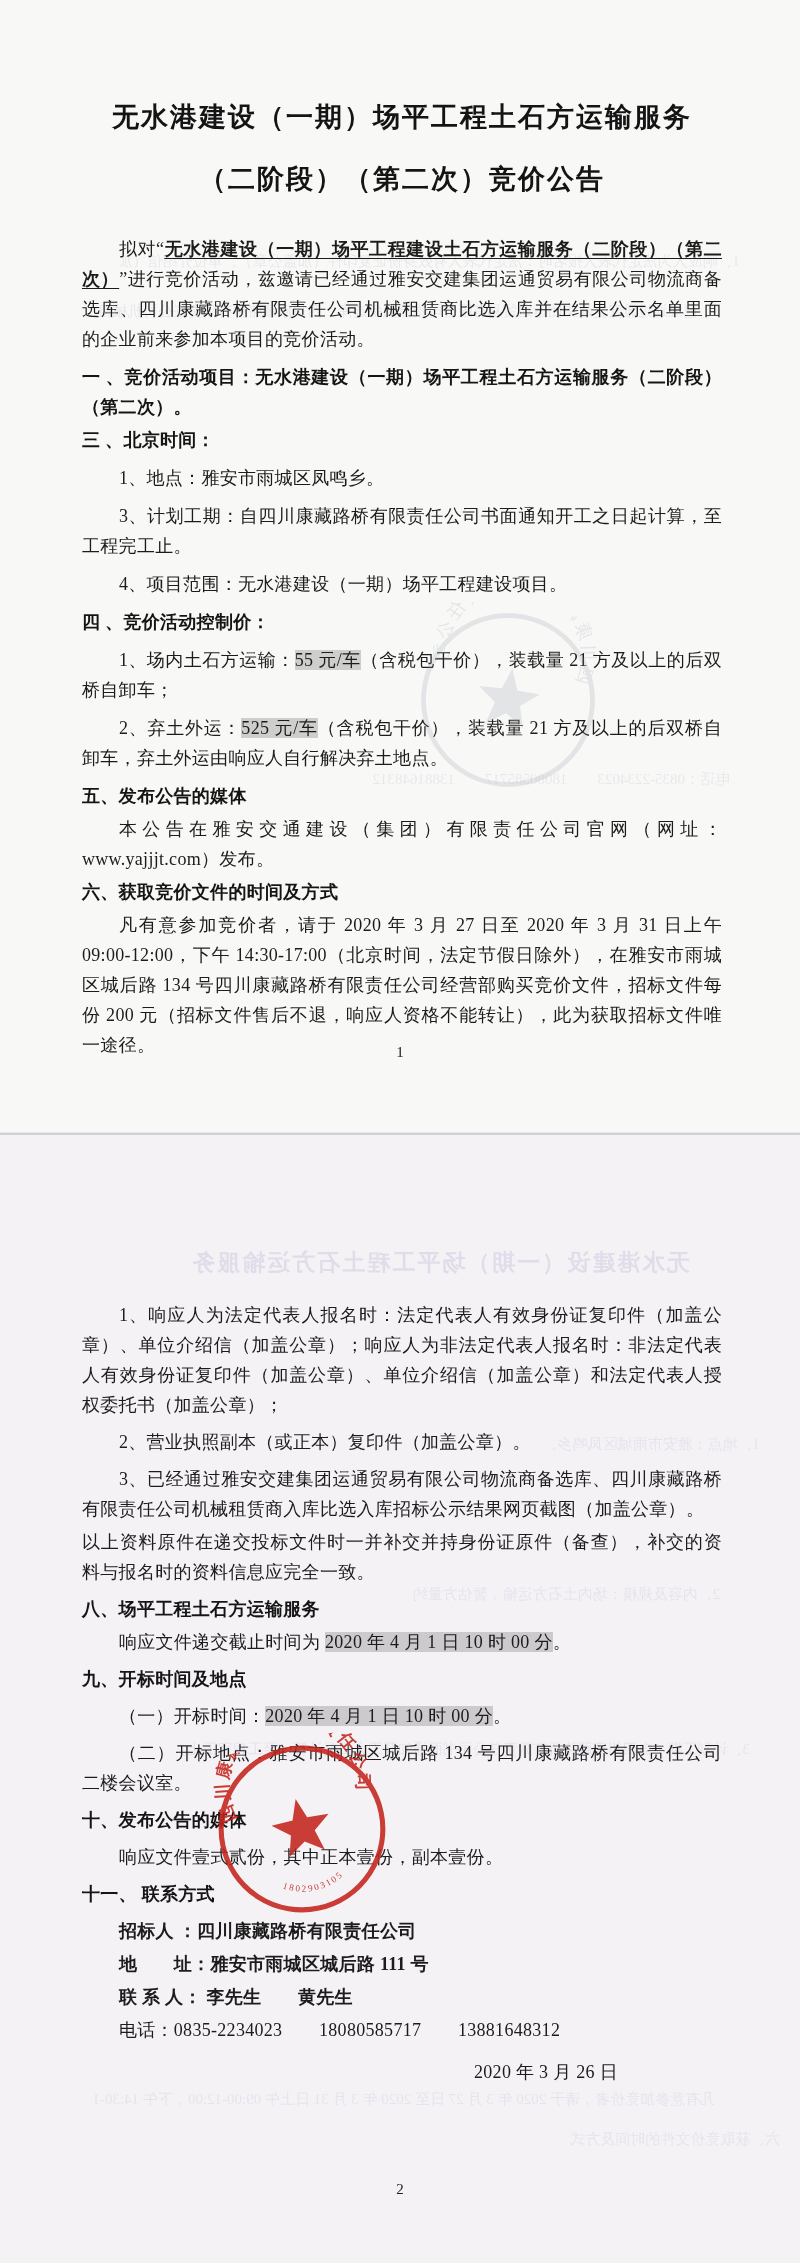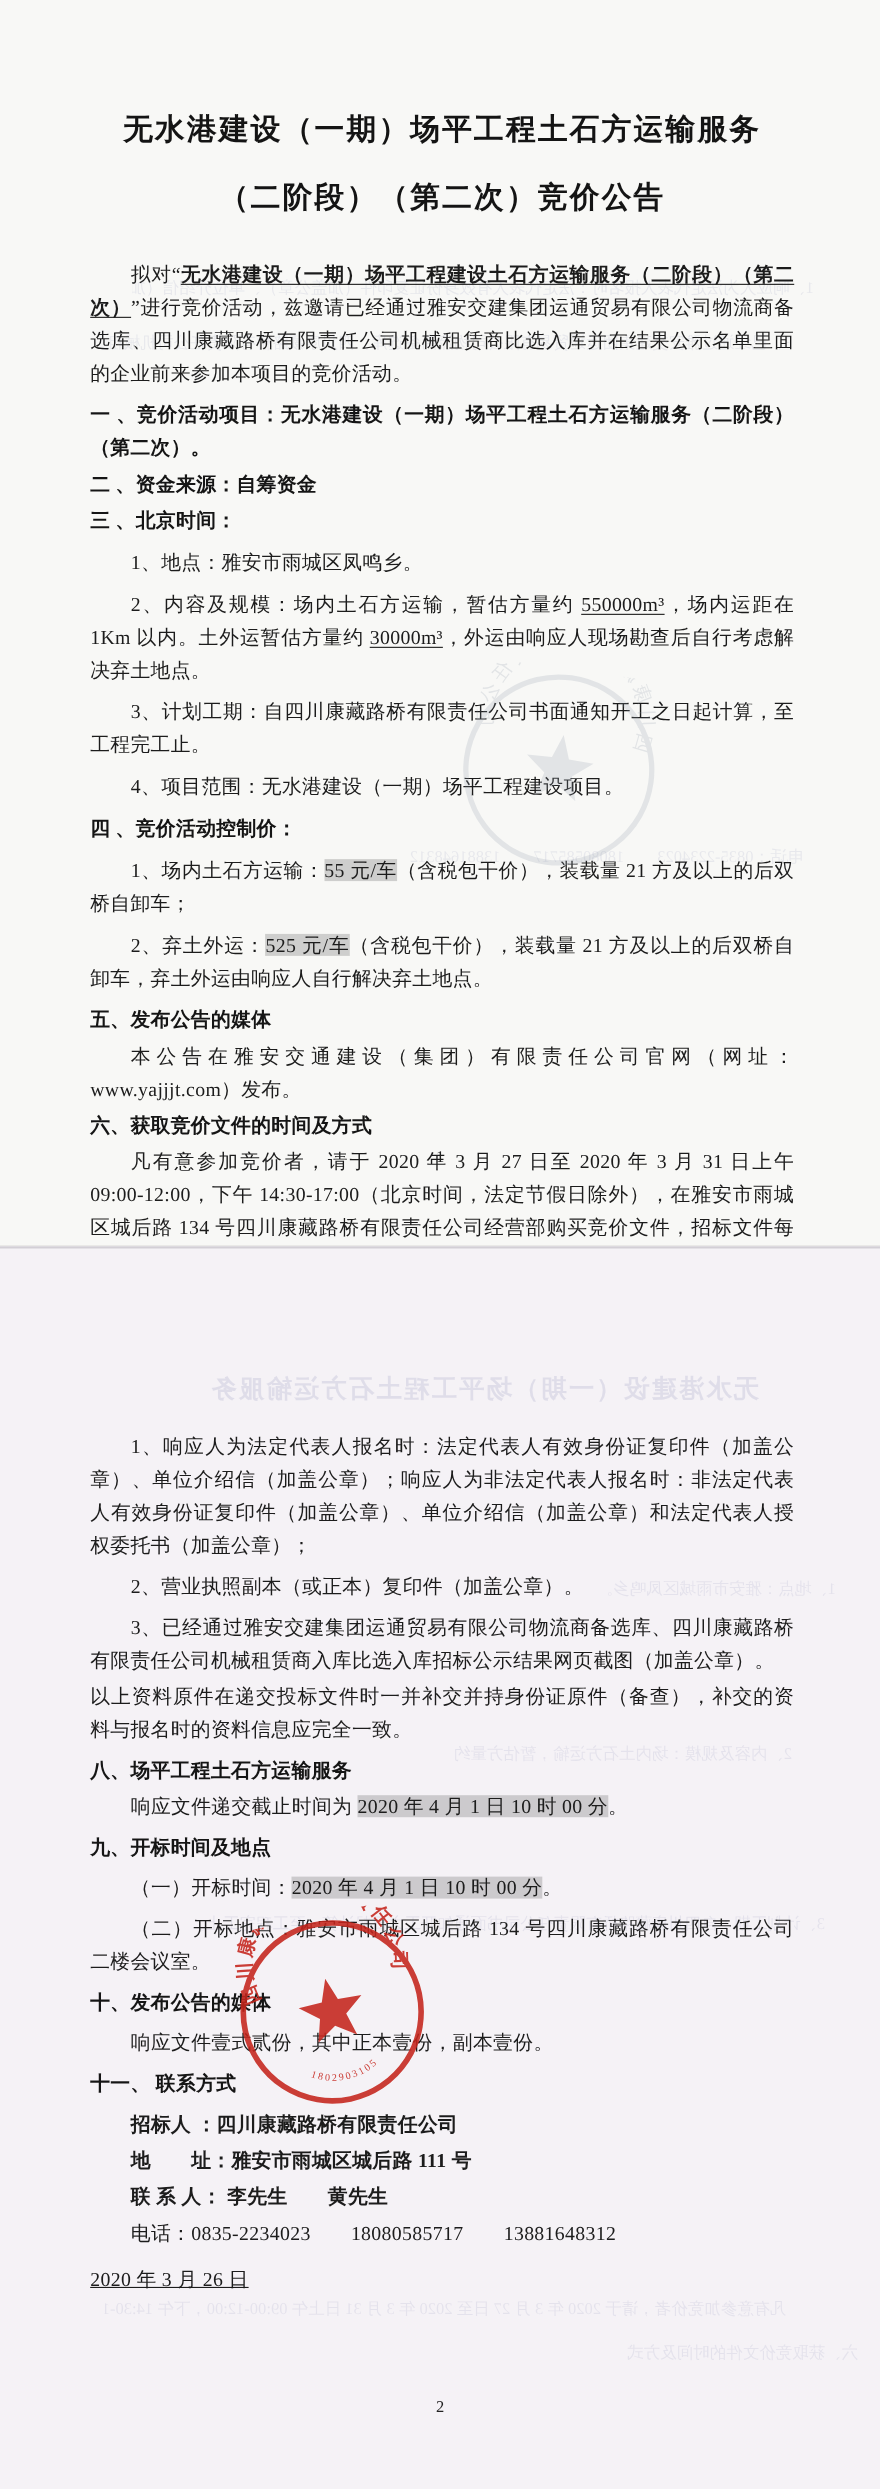--- a/index.html
+++ b/index.html
@@ -11,21 +11,21 @@
   .p1c{top:86px;}
   .p2c{top:158px;}
   .doc-title{font-size:27px;font-weight:bold;text-align:center;line-height:62px;letter-spacing:2px;color:#141414;}
   .title-gap{height:16px;}
   .para{font-size:18px;line-height:30px;text-align:justify;margin-top:8px;letter-spacing:.3px;}
   .para.tight{margin-top:3px;}
   .para.g2{margin-top:7px;}
   .para.h{font-weight:bold;color:#151515;}
   .para.hc{font-weight:bold;}
   .para.ind{text-indent:2.05em;}
-  .para.date{padding-right:104px;margin-top:12px;text-decoration:underline;}
+  .para.date{text-align:right;padding-right:104px;margin-top:12px;}
   .b{font-weight:bold;}
   .u{text-decoration:underline;text-underline-offset:3px;}
   .hl{background:rgba(118,118,118,.32);}
   .page-number{position:absolute;left:0;width:100%;text-align:center;font-size:15px;color:#222;}
   .pn1{top:1044px;}
   .pn2{top:1046px;}
   .stamp{position:absolute;pointer-events:none;}
   .stamp-red{left:214px;top:606px;width:176px;height:176px;transform:rotate(-12deg);opacity:.88;}
   .stamp-ghost{left:416px;top:608px;width:184px;height:184px;transform:rotate(8deg) scaleX(-1);opacity:.20;}
   .bleed{position:absolute;transform:scaleX(-1);opacity:.09;color:#4a5190;filter:blur(.6px);
@@ -41,24 +41,22 @@
   <div class="bleed" style="top:302px;left:100px;">3、已经通过雅安交建集团运通贸易有限公司物流商备选库、四川康藏路桥有限责任公司机械租赁商入库比选入库招标公示结果网页截图（加盖公章）。</div>
   <div class="bleed" style="top:770px;left:110px;">电话：0835-2234023　　18080585717　　13881648312</div>
 
   <div class="content p1c">
     <div class="doc-title">无水港建设（一期）场平工程土石方运输服务</div>
     <div class="doc-title">（二阶段）（第二次）竞价公告</div>
     <div class="title-gap"></div>
     <div>
         <div class="para ind"><span>拟对“</span><span class="b u">无水港建设（一期）场平工程建设土石方运输服务（二阶段）（第二次）</span><span>”进行竞价活动，兹邀请已经通过雅安交建集团运通贸易有限公司物流商备选库、四川康藏路桥有限责任公司机械租赁商比选入库并在结果公示名单里面的企业前来参加本项目的竞价活动。</span></div>
         <div class="para h"><span>一 、竞价活动项目：无水港建设（一期）场平工程土石方运输服务（二阶段）（第二次）。</span></div>
-        <div class="para h tight"><span>二 、资金来源：自筹资金</span></div>
         <div class="para h tight"><span>三 、北京时间：</span></div>
         <div class="para ind"><span>1、地点：雅安市雨城区凤鸣乡。</span></div>
-        <div class="para ind"><span>2、内容及规模：场内土石方运输，暂估方量约 </span><span class="u">550000m³</span><span>，场内运距在 1Km 以内。土外运暂估方量约 </span><span class="u">30000m³</span><span>，外运由响应人现场勘查后自行考虑解决弃土地点。</span></div>
         <div class="para ind"><span>3、计划工期：自四川康藏路桥有限责任公司书面通知开工之日起计算，至工程完工止。</span></div>
         <div class="para ind"><span>4、项目范围：无水港建设（一期）场平工程建设项目。</span></div>
         <div class="para h"><span>四 、竞价活动控制价：</span></div>
         <div class="para ind"><span>1、场内土石方运输：</span><span class="hl">55 元/车</span><span>（含税包干价），装载量 21 方及以上的后双桥自卸车；</span></div>
         <div class="para ind"><span>2、弃土外运：</span><span class="hl">525 元/车</span><span>（含税包干价），装载量 21 方及以上的后双桥自卸车，弃土外运由响应人自行解决弃土地点。</span></div>
         <div class="para h"><span>五、发布公告的媒体</span></div>
         <div class="para ind tight"><span>本公告在雅安交通建设（集团）有限责任公司官网（网址：www.yajjjt.com）发布。</span></div>
         <div class="para h tight"><span>六、获取竞价文件的时间及方式</span></div>
         <div class="para ind tight"><span>凡有意参加竞价者，请于 2020 年 3 月 27 日至 2020 年 3 月 31 日上午 09:00-12:00，下午 14:30-17:00（北京时间，法定节假日除外），在雅安市雨城区城后路 134 号四川康藏路桥有限责任公司经营部购买竞价文件，招标文件每份 200 元（招标文件售后不退，响应人资格不能转让），此为获取招标文件唯一途径。</span></div>
       </div>

